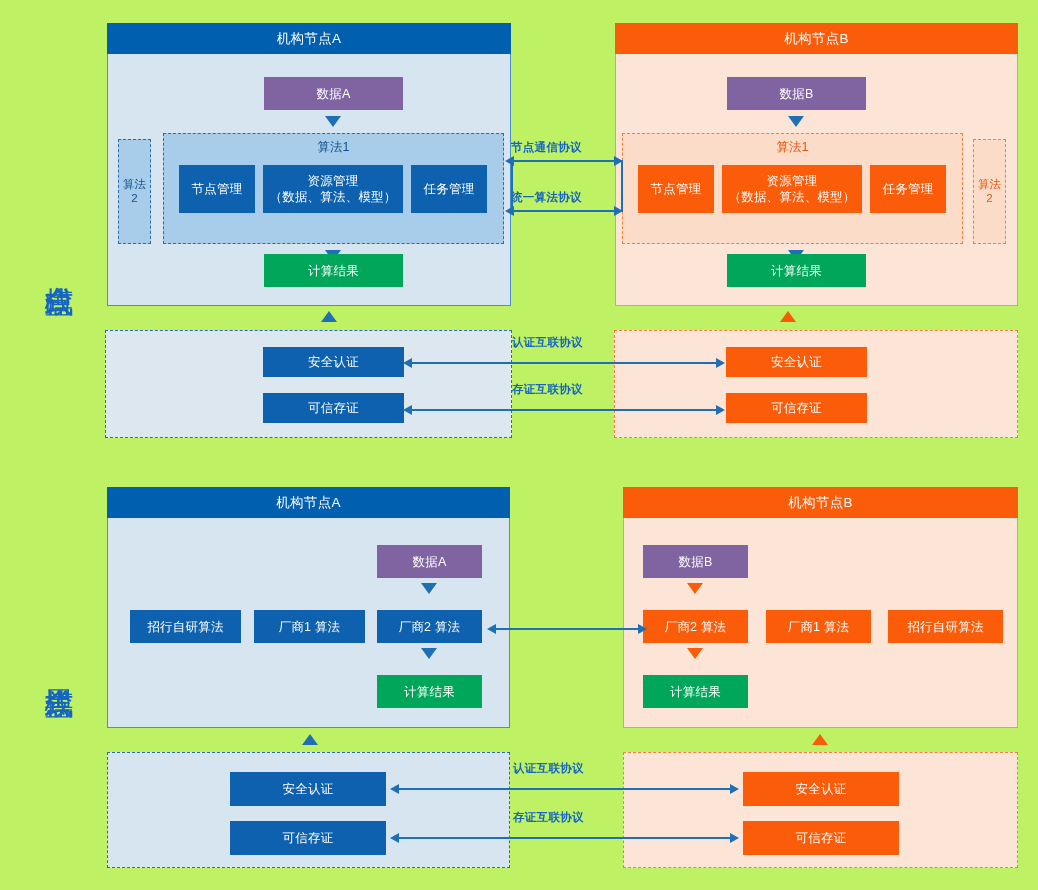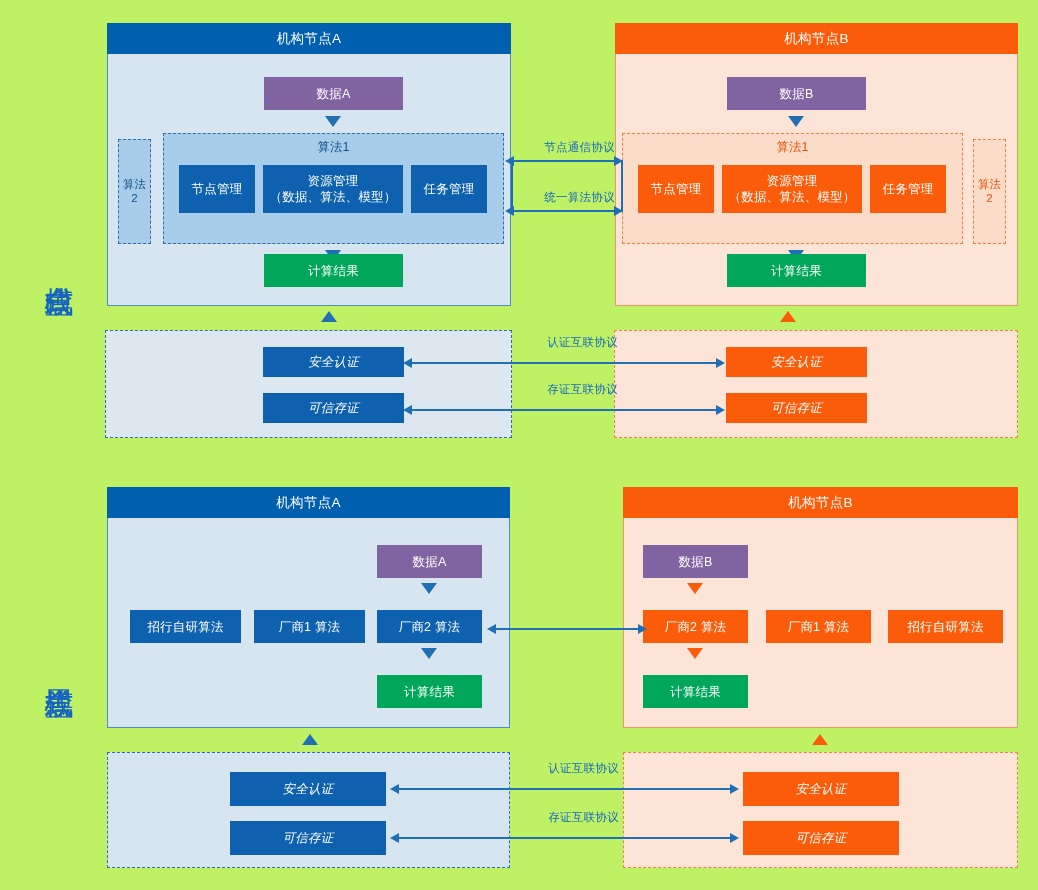--- a/index.html
+++ b/index.html
@@ -75,21 +75,21 @@
   
   .algo2 {
     position: absolute;
     display: flex; align-items: center; justify-content: center;
     font-size: 11.5px; line-height: 1.18; text-align: center;
   }
   .algo2.a2-blue   { background: #A8CDEA; border: 1px dashed #2C6FA8; color: #10508C; }
   .algo2.a2-orange { background: #FBDCC9; border: 1px dashed #F0803B; color: #E8530A; }
 
   
-  .sec-zone { position: absolute; font-style: italic; }
+  .sec-zone { position: absolute; }
   .sec-zone.sz-blue   { background: #DCE7EF; border: 1px dashed #2C6FA8; }
   .sec-zone.sz-blue2  { background: #D6E5F0; border: 1px dashed #2C6FA8; }
   .sec-zone.sz-orange { background: #FCE5D6; border: 1px dashed #F0803B; }
 
   
   .vline  { position: absolute; background: #1F6FB5; }
   .tri-down {
     position: absolute; width: 0; height: 0;
     border-left: 8px solid transparent;
     border-right: 8px solid transparent;
@@ -110,24 +110,24 @@
     border-top: 5px solid transparent;
     border-bottom: 5px solid transparent;
   }
   .arrow-head-l { border-right: 9px solid #1F6FB5; }
   .arrow-head-r { border-left: 9px solid #1F6FB5; }
 
   .proto-label {
     position: absolute;
     color: #1565C0;
     font-size: 11.5px;
-    font-weight: normal;
+    font-weight: bold;
     letter-spacing: .3px;
     white-space: nowrap;
-    text-align: right;
+    text-align: left;
   }
 </style>
 </head>
 <body>
 
 <div id="canvas">
 
   <div class="mode-label" style="left:44px; top:196px; height:136px;">白盒模式</div>
   <div class="mode-label" style="left:44px; top:598px; height:136px;">黑盒模式</div>
 
@@ -193,21 +193,21 @@
     <div class="tri-down" style="left:173px; top:227px;"></div>
 
     <div class="box green" style="left:112px; top:231px; width:139px; height:33px;">计算结果</div>
   </div>
 
   <div class="proto-label" style="left:511px; top:140px; width:104px;">节点通信协议</div>
   <div class="hline" style="left:513px; top:160px; width:110px;"></div>
   <div class="arrow-head-l" style="left:505px; top:156px;"></div>
   <div class="arrow-head-r" style="left:614px; top:156px;"></div>
 
-  <div class="proto-label" style="left:511px; top:190px; width:104px;padding-left:28px;">统一算法协议</div>
+  <div class="proto-label" style="left:511px; top:190px; width:104px;">统一算法协议</div>
   <div class="hline" style="left:513px; top:210px; width:110px;"></div>
   <div class="arrow-head-l" style="left:505px; top:206px;"></div>
   <div class="arrow-head-r" style="left:614px; top:206px;"></div>
 
   <div class="vline" style="left:511px; top:160px; width:2px; height:50px;"></div>
   <div class="vline" style="left:621px; top:160px; width:2px; height:50px;"></div>
 
   <div class="tri-up" style="left:321px; top:311px;"></div>
   <div class="tri-up orange-tri" style="left:780px; top:311px;"></div>
 

